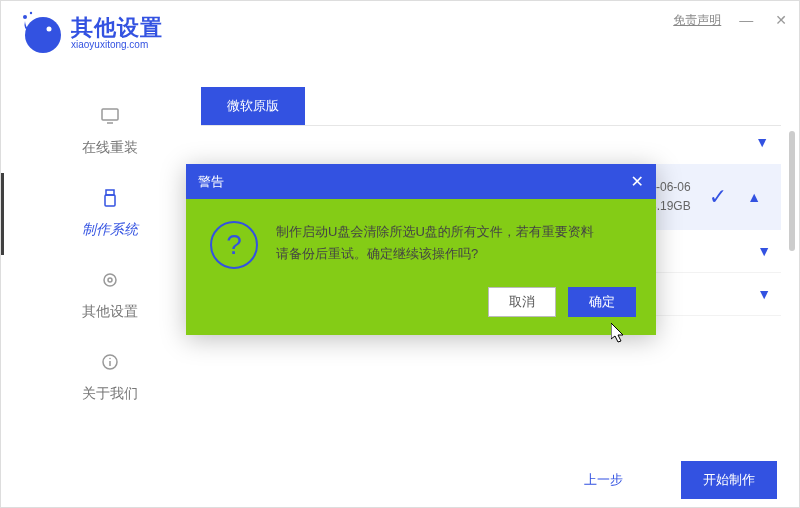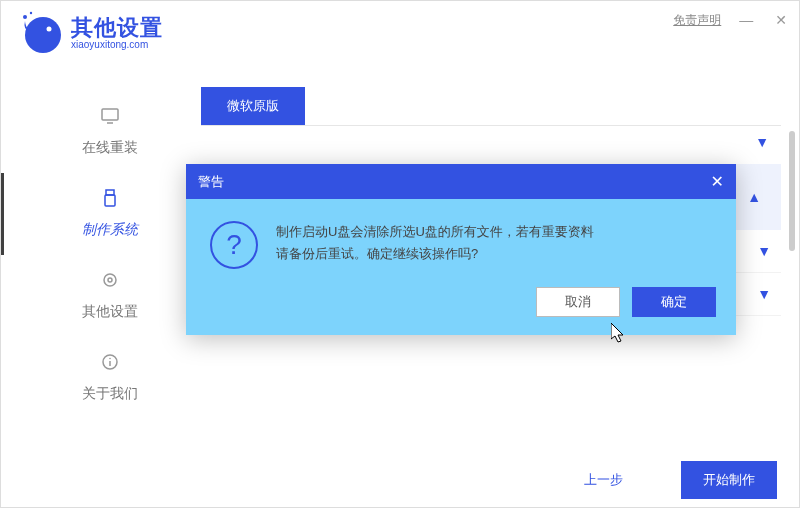--- a/index.html
+++ b/index.html
@@ -33,28 +33,28 @@
 .selected-info { flex: 1; font-size: 12px; color: #666; text-align: right; line-height: 1.6; padding-right: 18px; }
 .check-big { color: #3352e1; font-size: 22px; }
 
 .footer { position: absolute; bottom: 8px; right: 22px; display: flex; gap: 16px; }
 .btn-prev { background: #fff; border: none; color: #3352e1; padding: 10px 22px; font-size: 13px; cursor: pointer; }
 .btn-start { background: #3352e1; border: none; color: #ffffff; padding: 10px 22px; font-size: 13px; cursor: pointer; margin-left: 20px; }
 
 .scrollbar { position: absolute; right: 4px; top: 130px; width: 6px; height: 120px; background: #ccc; border-radius: 3px; }
 
 .modal-backdrop { position: absolute; inset: 0; }
-.modal { position: absolute; left: 185px; top: 163px; width: 550px; background: #7dd3fc; box-shadow: 0 4px 24px rgba(0,0,0,0.25); }
+.modal { position: absolute; left: 185px; top: 163px; width: 470px; background: #84cc16; box-shadow: 0 4px 24px rgba(0,0,0,0.25); }
 .modal-head { background: #3352e1; color: #fff; padding: 8px 12px; font-size: 13px; display: flex; justify-content: space-between; align-items: center; }
 .modal-close { cursor: pointer; font-size: 16px; }
 .modal-body { display: flex; padding: 22px 24px 18px; gap: 18px; }
 .q-icon { width: 48px; height: 48px; border: 2px solid #3352e1; border-radius: 50%; display: flex; align-items: center; justify-content: center; color: #3352e1; font-size: 28px; flex-shrink: 0; }
 .modal-msg { font-size: 13px; color: #444; line-height: 1.7; }
 .modal-foot { display: flex; justify-content: flex-end; gap: 12px; padding: 0 20px 18px; }
-.m-btn { padding: 5px 28px; font-size: 13px; border: 1px solid #bbb; background: #fff; cursor: pointer; color: #555; }
+.m-btn { padding: 5px 20px; font-size: 13px; border: 1px solid #bbb; background: #fff; cursor: pointer; color: #555; }
 .m-btn.primary { background: #3352e1; color: #fff; border-color: #3352e1; position: relative; }
 .cursor-arrow { position: absolute; left: 610px; top: 322px; pointer-events: none; }
 </style>
 </head>
 <body>
 
 <div class="titlebar">
   <a>免责声明</a>
   <span class="win-btn">—</span>
   <span class="win-btn">✕</span>

